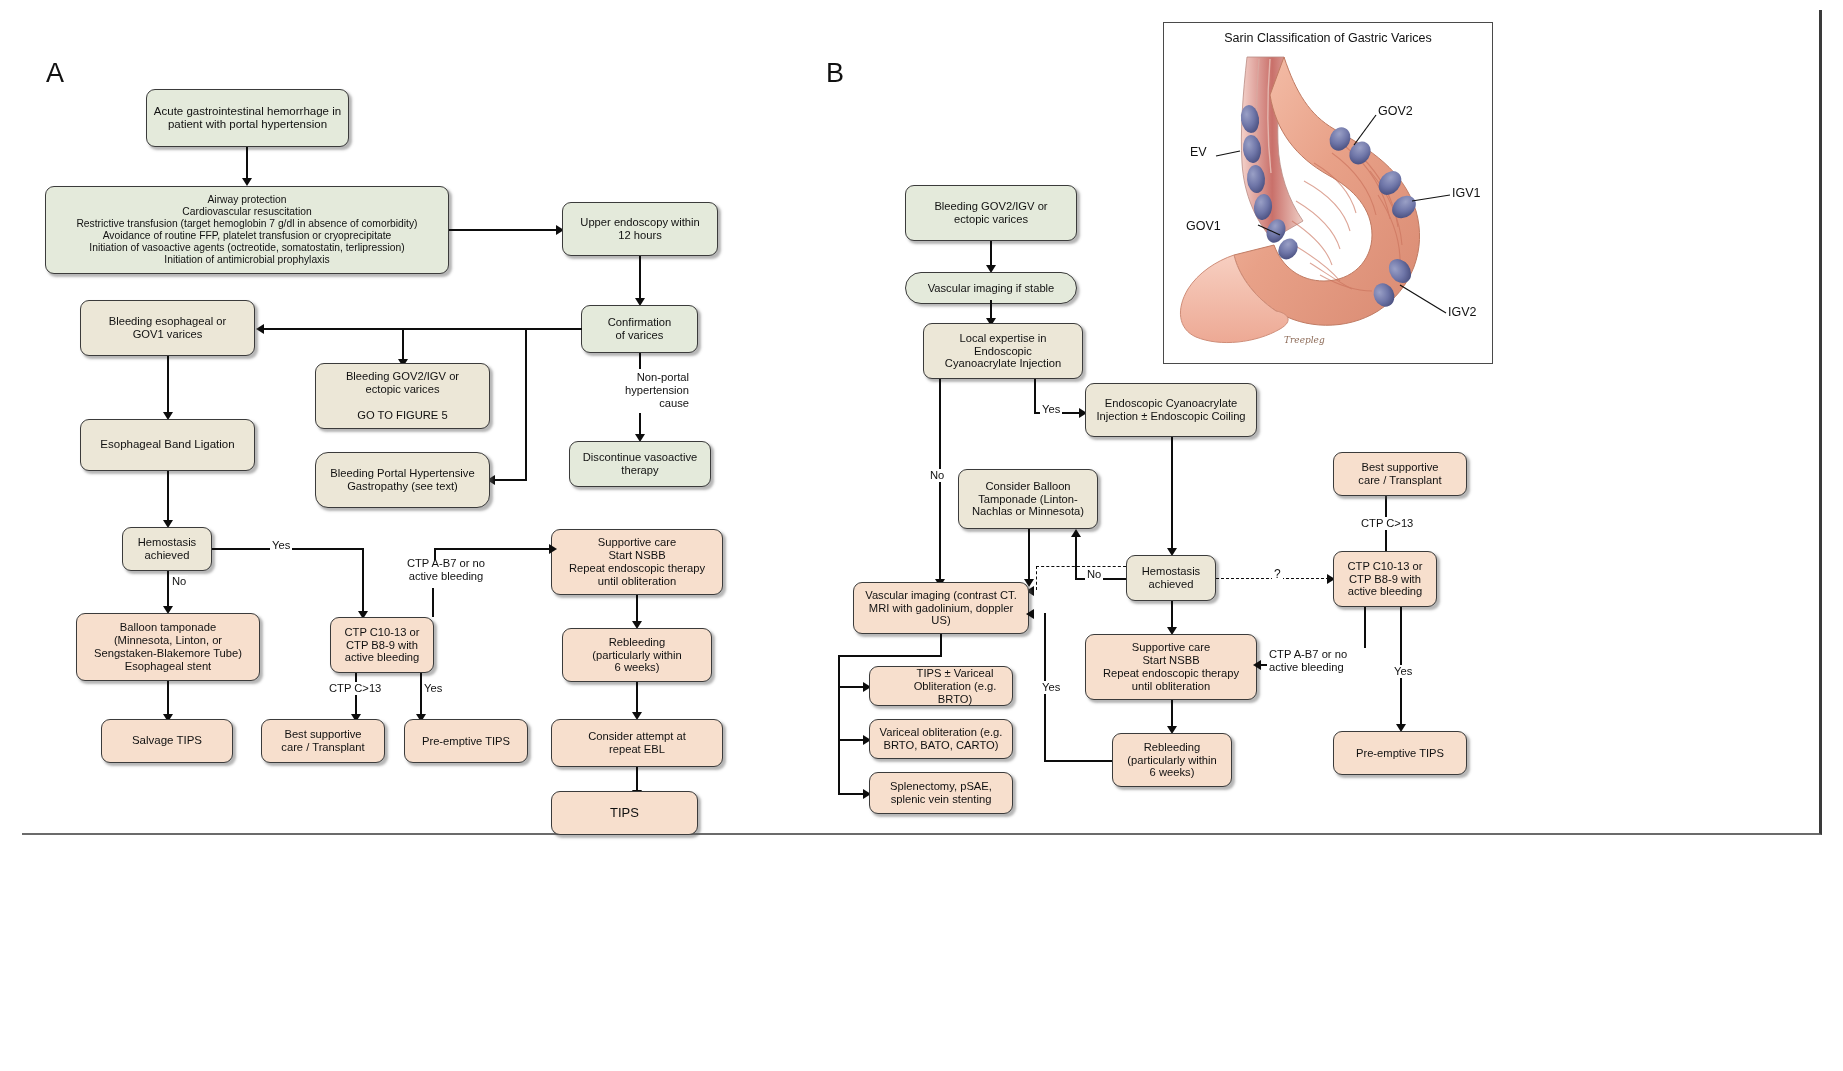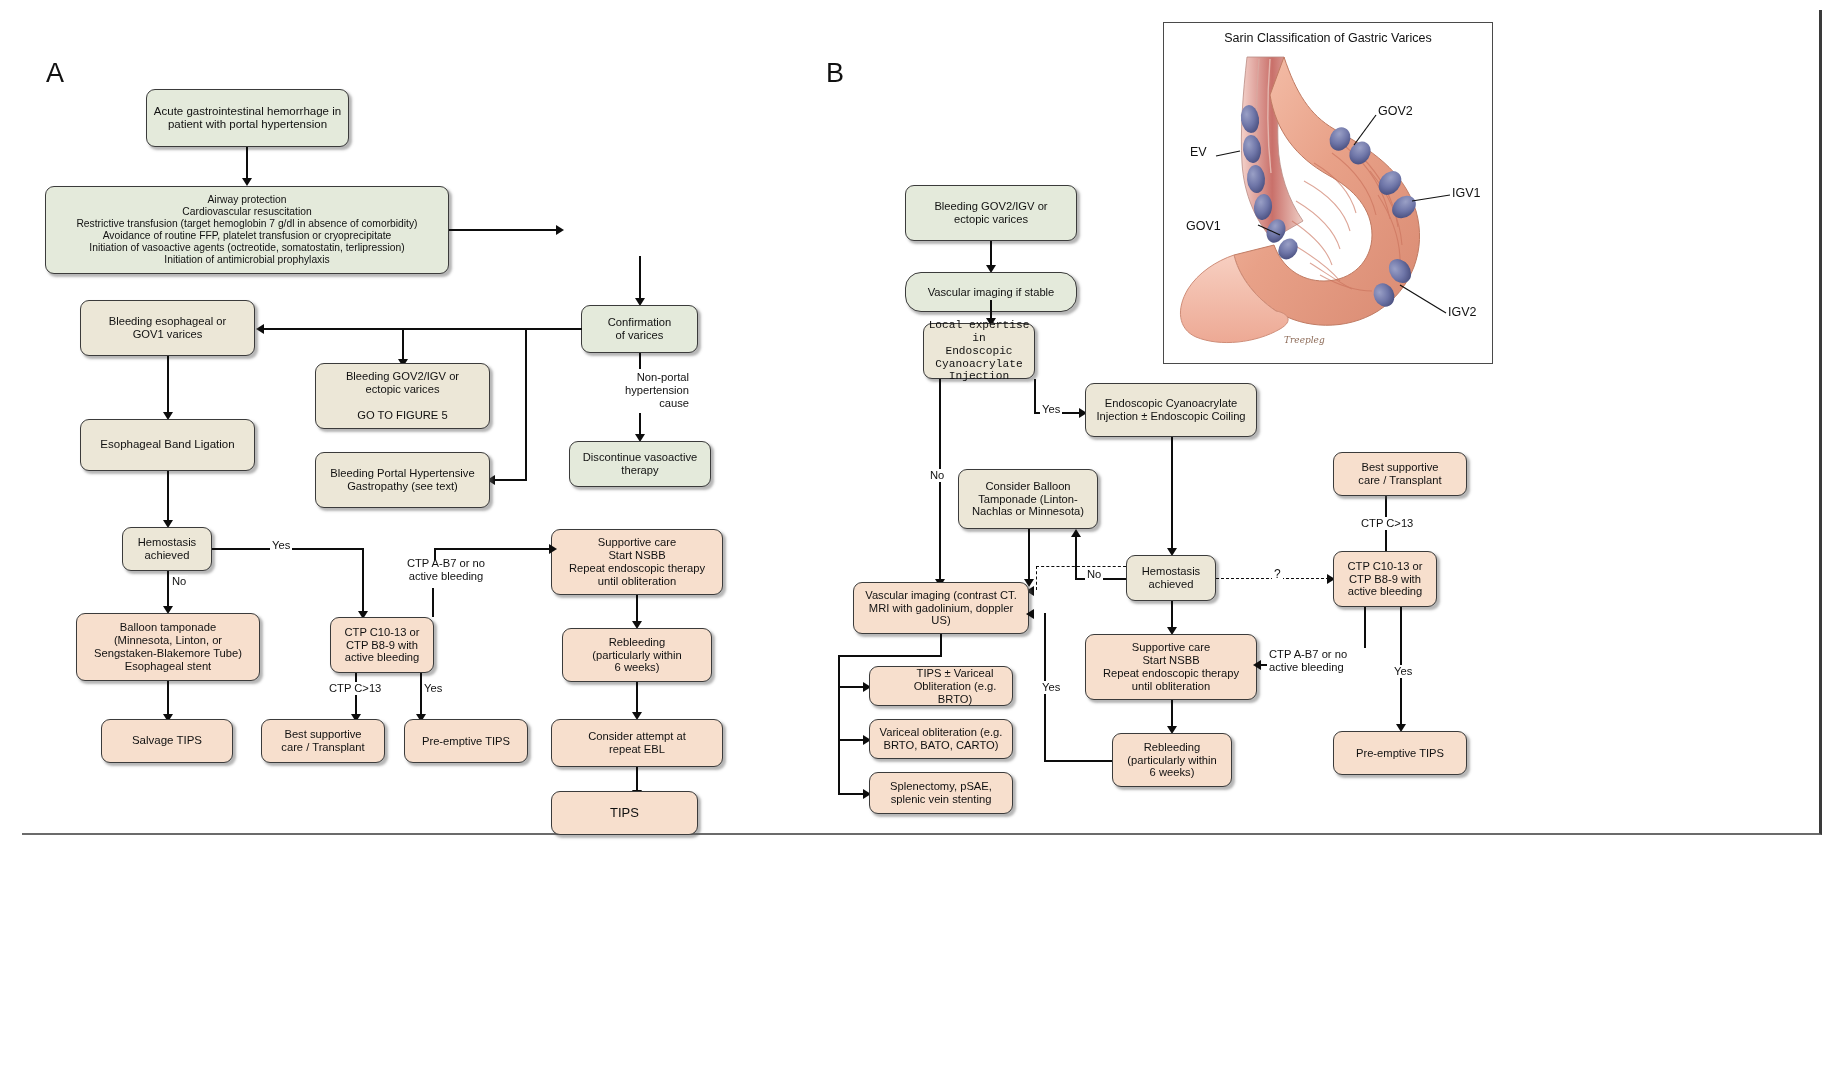--- a/index.html
+++ b/index.html
@@ -73,20 +73,24 @@
 Cardiovascular resuscitation
 Restrictive transfusion (target hemoglobin 7 g/dl in absence of comorbidity)
 Avoidance of routine FFP, platelet transfusion or cryoprecipitate
 Initiation of vasoactive agents (octreotide, somatostatin, terlipression)
 Initiation of antimicrobial prophylaxis</span>
     </div>
 
   <div class="ln lnh" style="left:449px;top:229px;width:110px;"></div>
   <div class="arw arw-r" style="left:556px;top:225px;"></div>
 
+  <div class="node green" style="left:562px;top:202px;width:156px;height:54px;font-size:11.2px;">
+      <span>Upper endoscopy within
+12 hours</span>
+    </div>
   <div class="ln lnv" style="left:639px;top:256px;height:45px;"></div>
   <div class="arw arw-d" style="left:635px;top:298px;"></div>
 
   <div class="node green" style="left:581px;top:305px;width:117px;height:48px;font-size:11.2px;">
       <span>Confirmation
 of varices</span>
     </div>
 
   <div class="ln lnh" style="left:262px;top:328px;width:320px;"></div>
   <div class="arw arw-l" style="left:256px;top:324px;"></div>
@@ -117,21 +121,21 @@
   <div class="ln lnv" style="left:167px;top:356px;height:59px;"></div>
   <div class="arw arw-d" style="left:163px;top:412px;"></div>
 
   <div class="node beige" style="left:315px;top:363px;width:175px;height:66px;font-size:11.2px;">
       <span>Bleeding GOV2/IGV or
 ectopic varices
 
 GO TO FIGURE 5</span>
     </div>
 
-  <div class="node beige" style="left:315px;top:452px;width:175px;height:56px;font-size:11.2px;">
+  <div class="node beige" style="left:315px;top:452px;width:175px;height:56px;font-size:11.2px;border-radius:13px;">
       <span>Bleeding Portal Hypertensive
 Gastropathy (see text)</span>
     </div>
 
   <div class="node beige" style="left:80px;top:419px;width:175px;height:52px;font-size:11.5px;">
       <span>Esophageal Band Ligation</span>
     </div>
   <div class="ln lnv" style="left:167px;top:471px;height:52px;"></div>
   <div class="arw arw-d" style="left:163px;top:520px;"></div>
 
@@ -223,27 +227,27 @@
 
   <div class="panel-letter" style="left:826px;top:58px;">B</div>
 
   <div class="node green" style="left:905px;top:185px;width:172px;height:56px;font-size:11.2px;">
       <span>Bleeding GOV2/IGV or
 ectopic varices</span>
     </div>
   <div class="ln lnv" style="left:990px;top:241px;height:27px;"></div>
   <div class="arw arw-d" style="left:986px;top:265px;"></div>
 
-  <div class="node green pill" style="left:905px;top:272px;width:172px;height:40px;font-size:11.2px;">
+  <div class="node green pill" style="left:905px;top:272px;width:172px;height:32px;font-size:11.2px;">
       <span>Vascular imaging if stable</span>
     </div>
   <div class="ln lnv" style="left:990px;top:300px;height:20px;"></div>
   <div class="arw arw-d" style="left:986px;top:318px;"></div>
 
-  <div class="node beige" style="left:923px;top:323px;width:112px;height:56px;font-size:11.2px;font-family:Liberation Mono, monospace;">
+  <div class="node beige" style="left:923px;top:323px;width:160px;height:56px;font-size:11.2px;">
       <span>Local expertise in
 Endoscopic
 Cyanoacrylate Injection</span>
     </div>
 
   <div class="ln lnv" style="left:1034px;top:379px;height:34px;"></div>
   <div class="ln lnh" style="left:1034px;top:412px;width:52px;"></div>
   <div class="elabel" style="left:1040px;top:403px;font-size:11.2px;">Yes</div>
   <div class="arw arw-r" style="left:1079px;top:408px;"></div>
 

